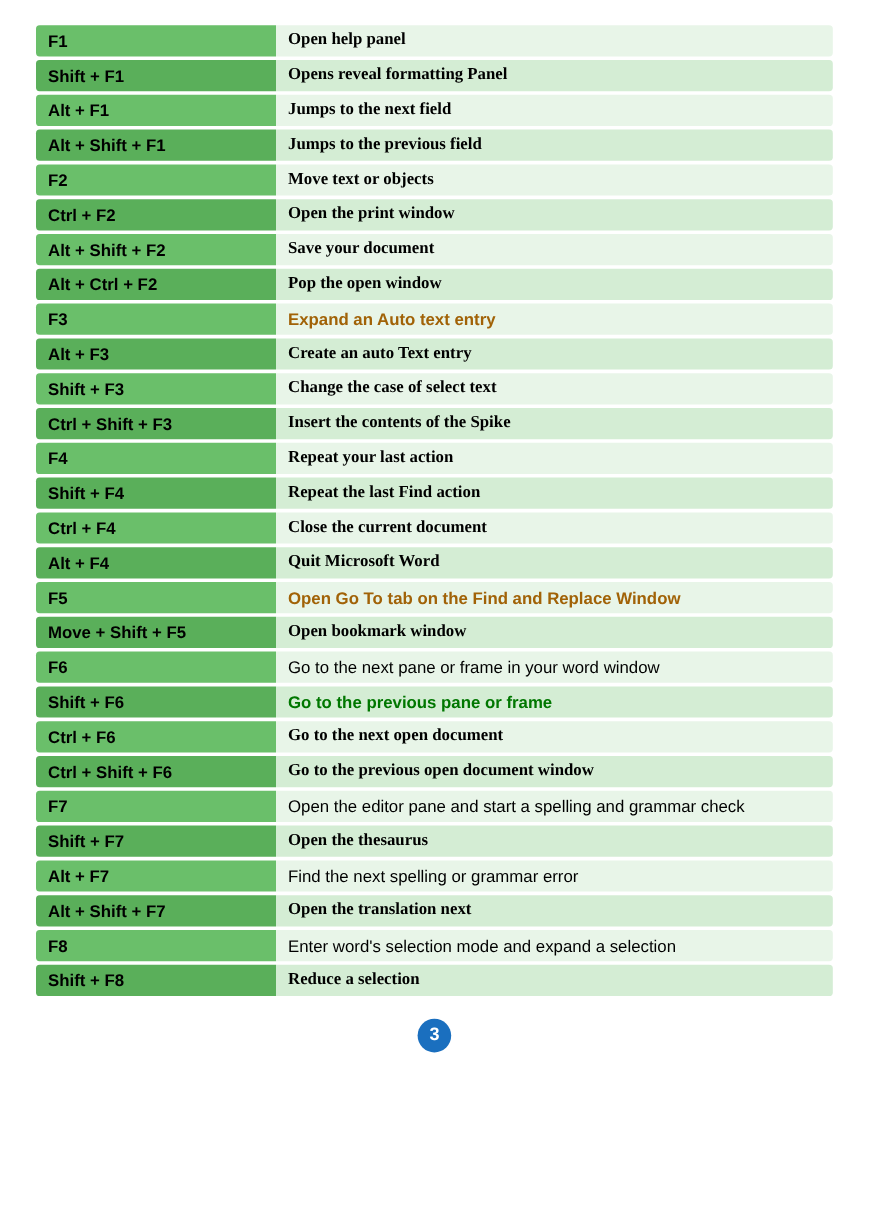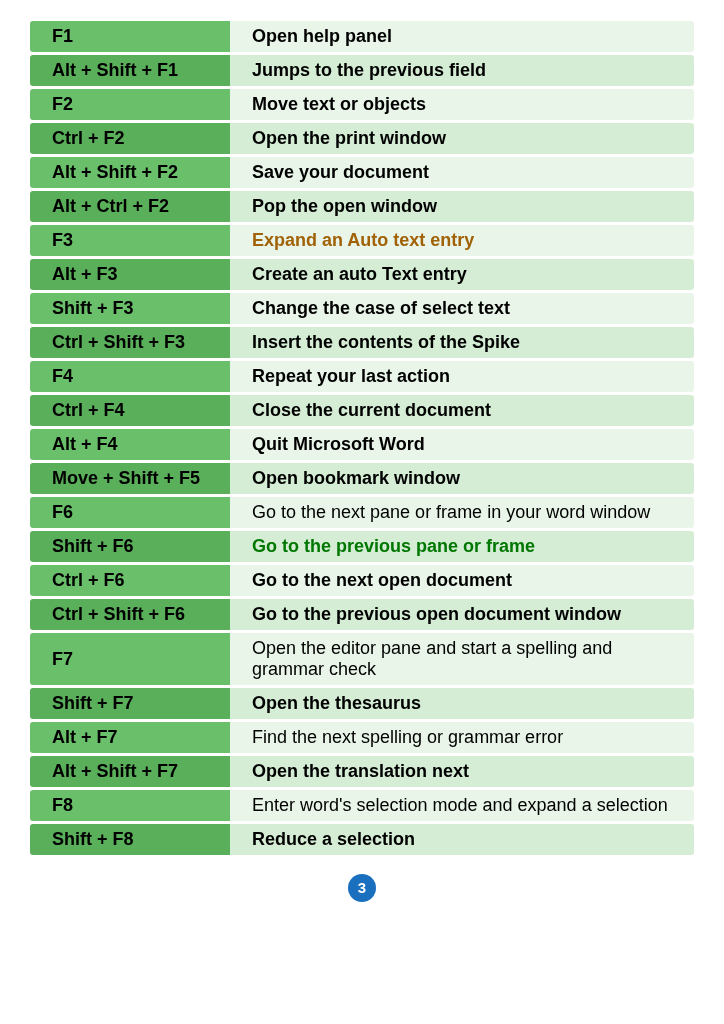--- a/index.html
+++ b/index.html
@@ -9,22 +9,22 @@
       width: 724px;
       min-height: 1024px;
       padding: 18px 30px 30px 30px;
     }
     .shortcut-table {
       width: 100%;
       border-collapse: separate;
       border-spacing: 0 3px;
     }
     .shortcut-table tr td {
-      padding: 5px 22px;
-      font-size: 18px;
+      padding: 5px 10px;
+      font-size: 14px;
       vertical-align: middle;
     }
     .shortcut-table tr td:first-child {
       width: 200px;
       background-color: #6abf6a;
       color: #000;
       font-weight: bold;
       border-radius: 3px 0 0 3px;
     }
     .shortcut-table tr td:last-child {
@@ -32,20 +32,21 @@
       border-radius: 0 3px 3px 0;
     }
     .shortcut-table tr:nth-child(even) td:first-child {
       background-color: #5aaf5a;
     }
     .shortcut-table tr:nth-child(even) td:last-child {
       background-color: #d4edd4;
     }
     .bold-desc {
       font-weight: bold;
+      font-family: Liberation Serif, serif;
     }
     .orange-text {
       color: #a16207;
       font-weight: bold;
     }
     .small-text {
       font-size: 12px;
     }
     .green-bold {
       color: #007700;
@@ -74,20 +75,28 @@
 </head>
 <body>
 
 <table class="shortcut-table">
   <tbody id="shortcut-body">
       <tr>
         <td>F1</td>
         <td class="bold-desc">Open help panel</td>
       </tr>
       <tr>
+        <td>Shift + F1</td>
+        <td class="bold-desc">Opens reveal formatting Panel</td>
+      </tr>
+      <tr>
+        <td>Alt + F1</td>
+        <td class="bold-desc">Jumps to the next field</td>
+      </tr>
+      <tr>
         <td>Alt + Shift + F1</td>
         <td class="bold-desc">Jumps to the previous field</td>
       </tr>
       <tr>
         <td>F2</td>
         <td class="bold-desc">Move text or objects</td>
       </tr>
       <tr>
         <td>Ctrl + F2</td>
         <td class="bold-desc">Open the print window</td>
@@ -114,26 +123,34 @@
       </tr>
       <tr>
         <td>Ctrl + Shift + F3</td>
         <td class="bold-desc">Insert the contents of the Spike</td>
       </tr>
       <tr>
         <td>F4</td>
         <td class="bold-desc">Repeat your last action</td>
       </tr>
       <tr>
+        <td>Shift + F4</td>
+        <td class="bold-desc">Repeat the last Find action</td>
+      </tr>
+      <tr>
         <td>Ctrl + F4</td>
         <td class="bold-desc">Close the current document</td>
       </tr>
       <tr>
         <td>Alt + F4</td>
         <td class="bold-desc">Quit Microsoft Word</td>
+      </tr>
+      <tr>
+        <td>F5</td>
+        <td class="orange-text">Open Go To tab on the Find and Replace Window</td>
       </tr>
       <tr>
         <td>Move + Shift + F5</td>
         <td class="bold-desc">Open bookmark window</td>
       </tr>
       <tr>
         <td>F6</td>
         <td class="small-text">Go to the next pane or frame in your word window</td>
       </tr>
       <tr>

